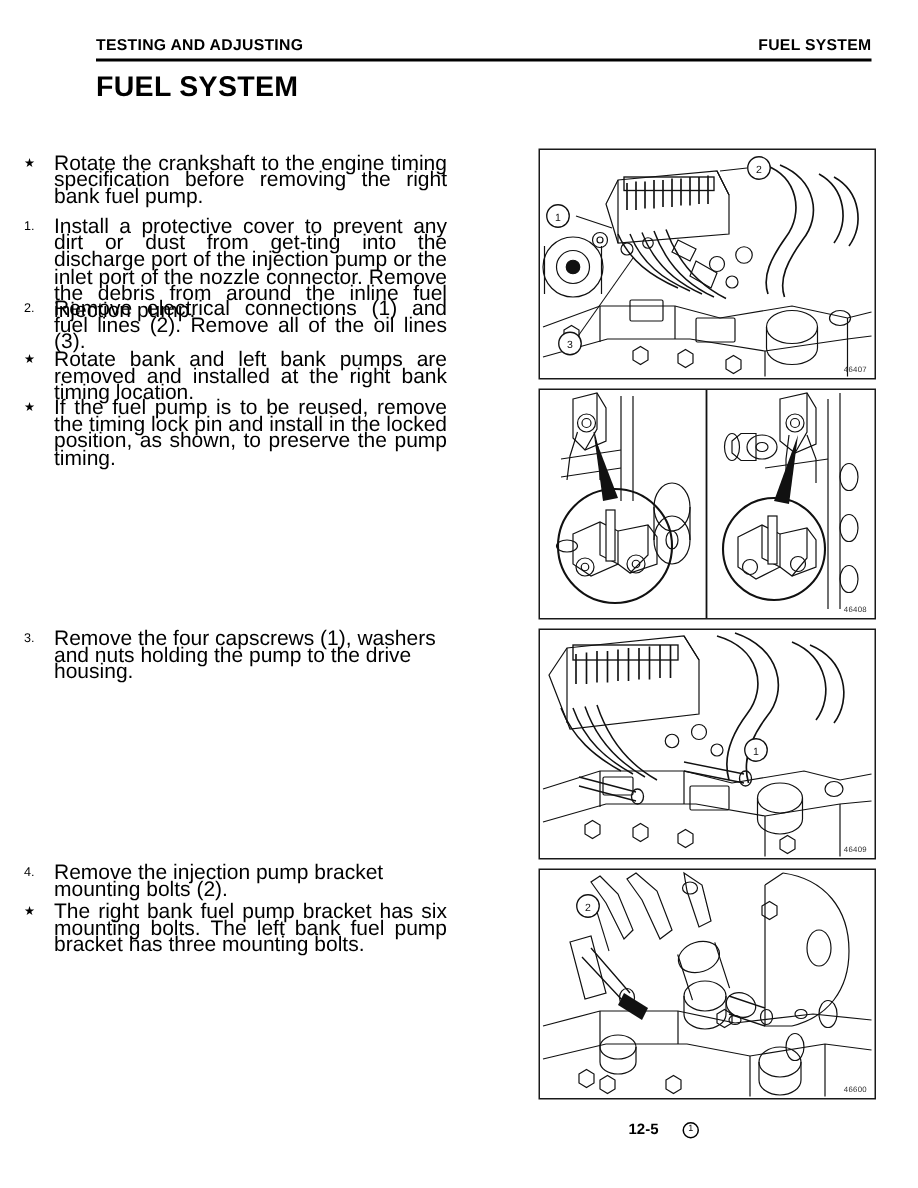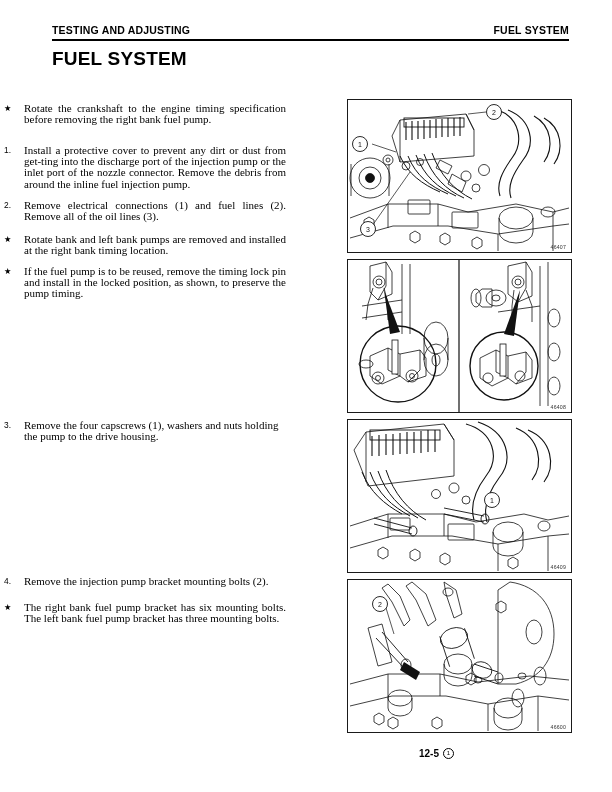--- a/index.html
+++ b/index.html
@@ -12,21 +12,21 @@
     width: 612px;
     height: 792px;
     position: relative;
     font-family: "Liberation Sans", sans-serif;
     color: #000000;
     overflow: hidden;
   }
 
   .page {
     position: absolute;
-    left: 4px; top: 0;
+    left: 16px; top: 0;
     width: 496px;
     height: 792px;
   }
 
   
   .header {
     position: absolute;
     left: 48px;
     top: 24px;
     width: 517px;
@@ -77,24 +77,23 @@
     line-height: 11.2px;
     text-align: left;
   }
   .marker.star {
     font-size: 8.2px;
   }
   .body-text {
     flex: 1 1 auto;
     text-align: justify;
     text-justify: inter-word;
-    font-size: 11px;
+    font-size: 14px;
     line-height: 11.2px;
     hyphens: manual;
-    font-family: Liberation Serif, serif;
   }
   .body-text.nojust { text-align: left; }
 
   
   .figure {
     position: absolute;
     border: 1px solid #1a1a1a;
     background: #ffffff;
     overflow: hidden;
     box-sizing: border-box;
@@ -112,21 +111,21 @@
 
   
   .footer {
     position: absolute;
     right: 46px;
     top: 748px;
     font-size: 10px;
     font-weight: bold;
     display: flex;
     align-items: flex-start;
-    gap: 4px;
+    gap: 16px;
   }
   .circled {
     display: inline-block;
     border: 1px solid #000;
     border-radius: 50%;
     width: 9px;
     height: 9px;
     line-height: 8px;
     text-align: center;
     font-size: 6px;

